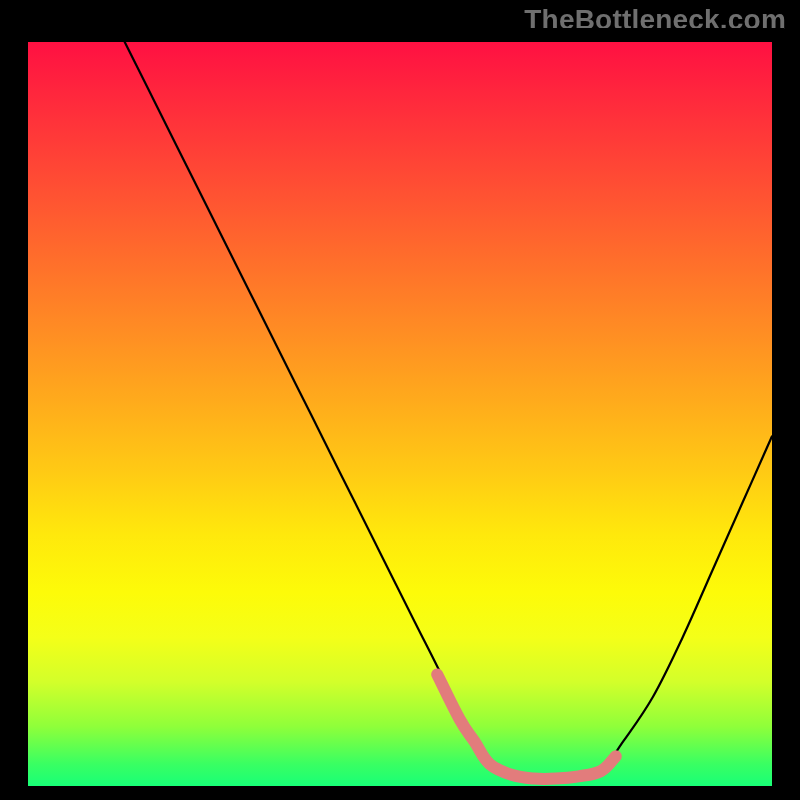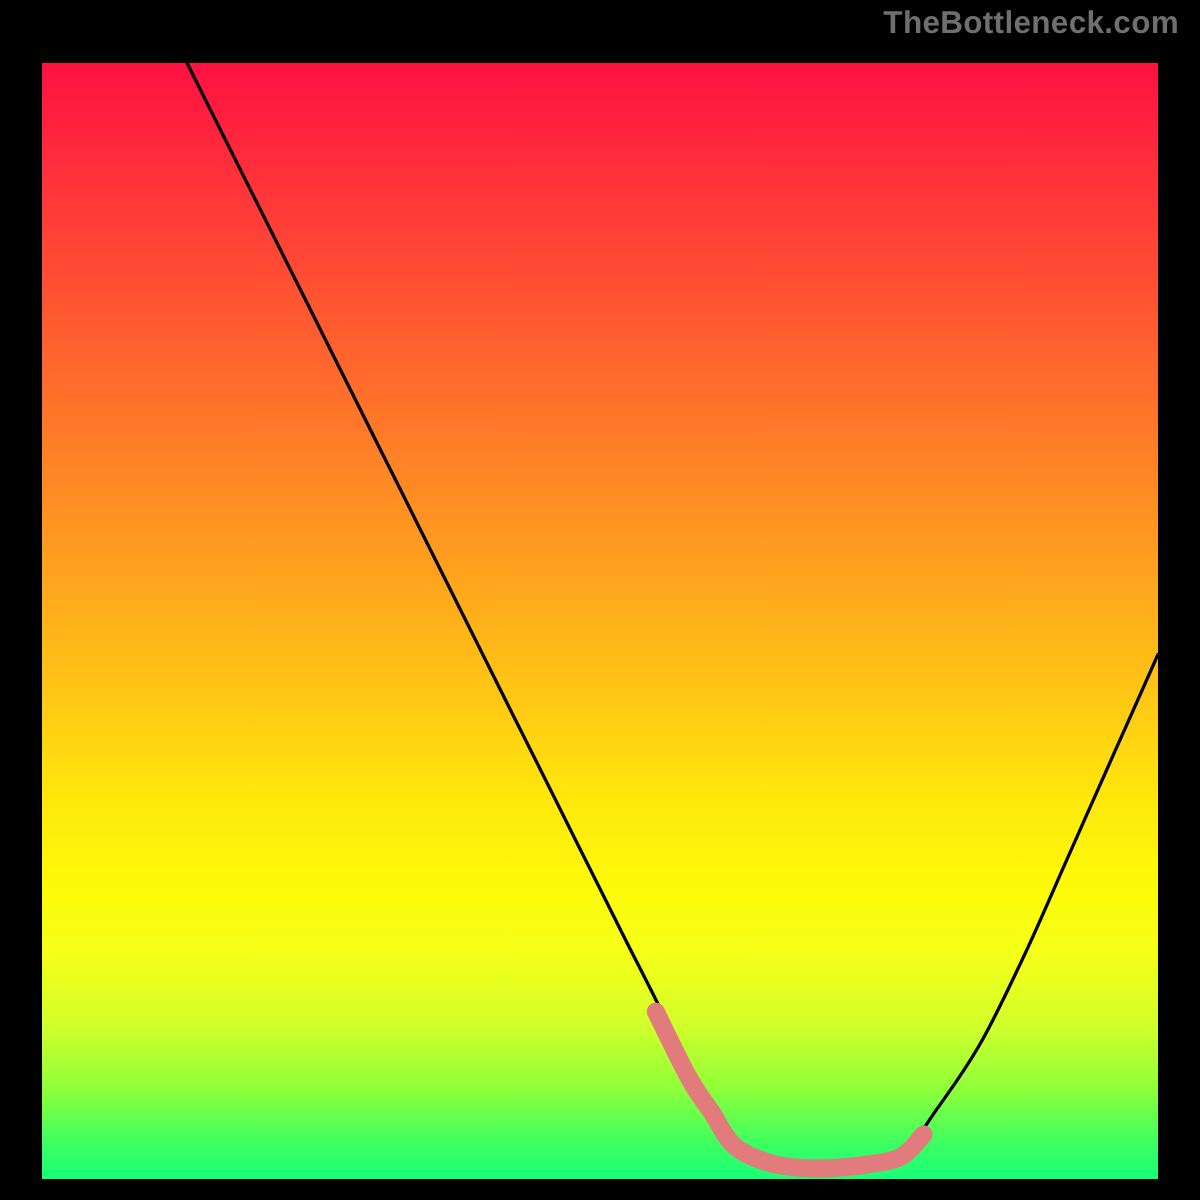--- a/index.html
+++ b/index.html
@@ -42,21 +42,21 @@
       #3aff62 97%,
       #18ff77 100%
     );
   }
   .watermark {
     position: absolute;
     top: 4px;
     right: 14px;
     color: #6f6f6f;
     font-family: Arial, Helvetica, sans-serif;
-    font-size: 21px;
+    font-size: 28px;
     font-weight: 600;
     letter-spacing: 0.2px;
   }
   svg.overlay {
     position: absolute;
     left: 0;
     top: 0;
     width: 744px;
     height: 744px;
   }

